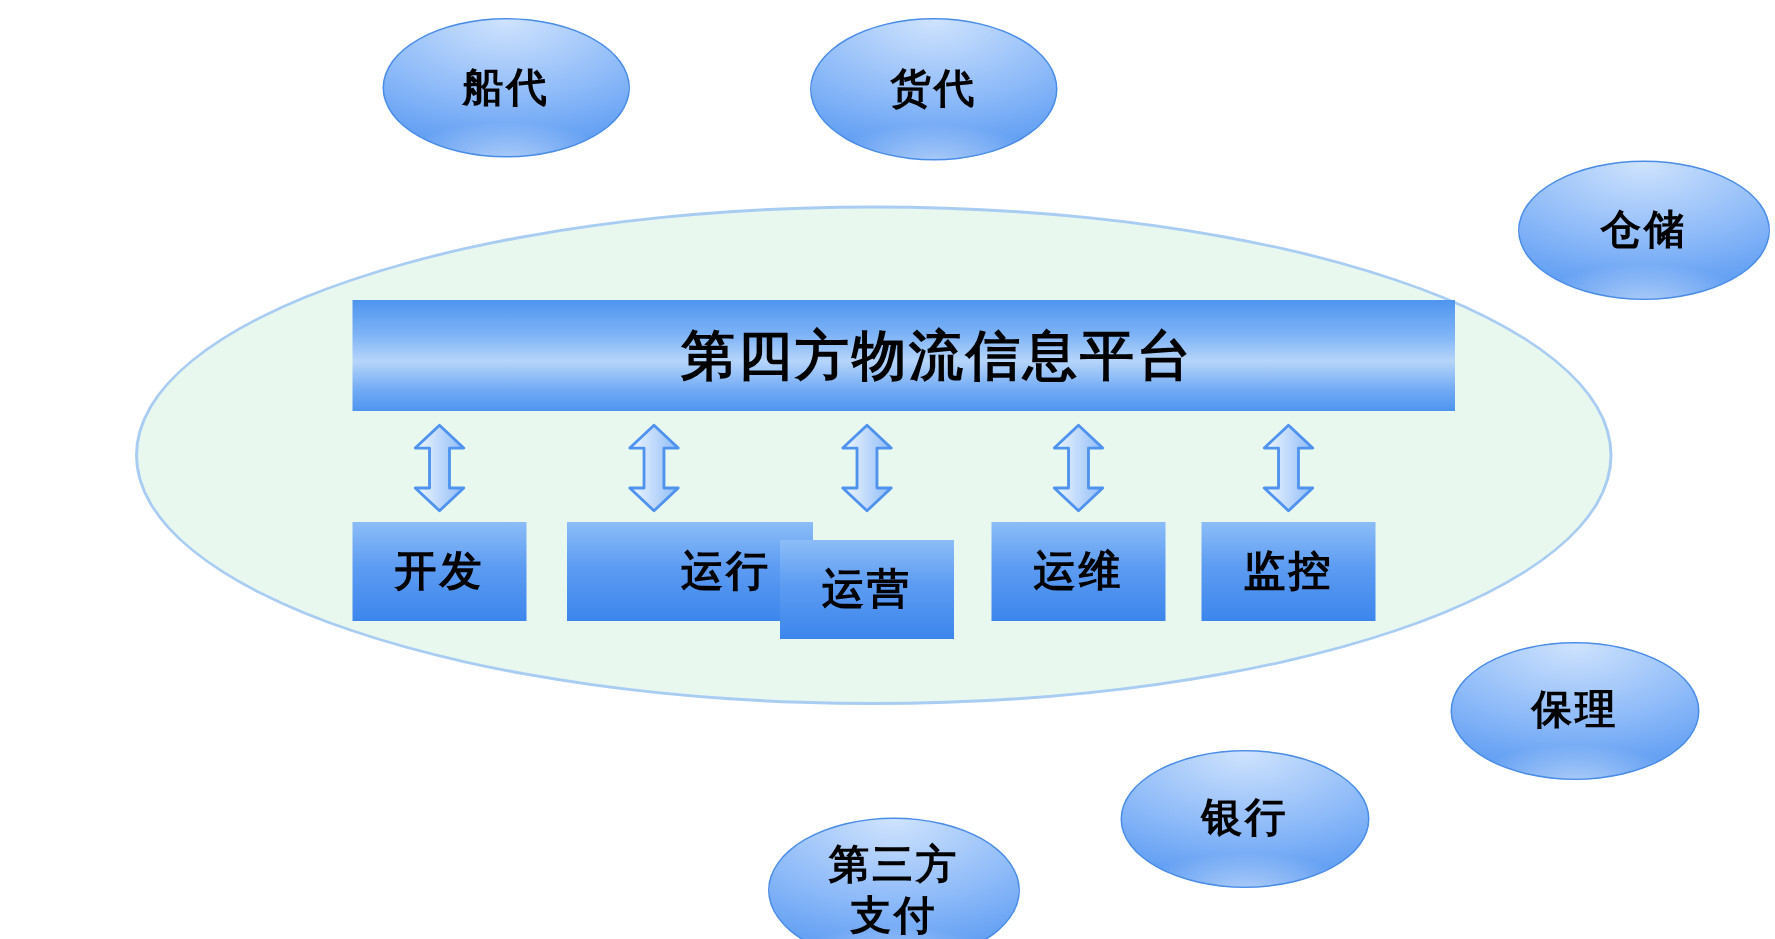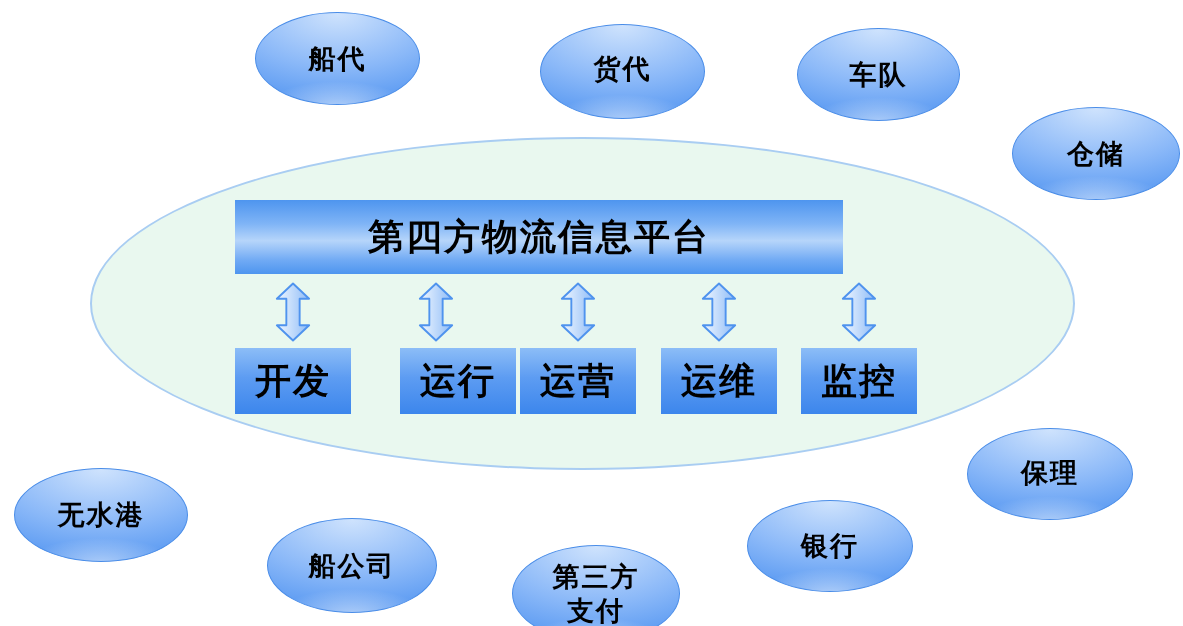--- a/index.html
+++ b/index.html
@@ -27,50 +27,51 @@
     background: #e9f8ef;
     border: 2px solid #a9cdf2;
     box-sizing: border-box;
   }
 
   
   .banner {
     position: absolute;
     left: 235px;
     top: 200px;
-    width: 608px;
+    width: 690px;
     height: 74px;
     background: linear-gradient(180deg, #4e95ef 0%, #7fb4f6 32%, #b6d5fa 55%, #6fa9f4 82%, #4e95ef 100%);
     display: flex;
     align-items: center;
     justify-content: center;
     font-size: 36px;
     font-weight: bold;
     color: #000000;
     letter-spacing: 2px;
+    padding-left: 45px;
   }
 
   
   .module {
     position: absolute;
     top: 348px;
     width: 116px;
     height: 66px;
     background: linear-gradient(180deg, #8cbdf7 0%, #5d9cf2 45%, #3c86ec 100%);
     display: flex;
     align-items: center;
     justify-content: center;
-    font-size: 36px;
+    font-size: 28px;
     font-weight: bold;
     color: #000000;
     letter-spacing: 2px;
   }
   .m1 { left: 235px; }
-  .m2 { left: 400px; }
-  .m3 { left: 520px; }
+  .m2 { left: 378px; padding-left: 48px; }
+  .m3 { left: 520px; margin-top: 12px; }
   .m4 { left: 661px; }
   .m5 { left: 801px; }
 
   
   .arrow {
     position: absolute;
     top: 281px;
     width: 38px;
     height: 62px;
   }
@@ -97,24 +98,24 @@
       radial-gradient(ellipse 90% 60% at 50% 105%, rgba(255,255,255,0.55), rgba(255,255,255,0) 50%),
       radial-gradient(ellipse 110% 110% at 50% 0%, #cfe3fd 0%, #8ab8f8 55%, #4e92f0 100%);
     letter-spacing: 2px;
   }
   .bubble .bubble-label {
     white-space: pre-line;
     line-height: 1.25;
   }
   .b-dock        { left: 5px;    top: 83px;  width: 170px; height: 92px; }
   .b-ship-agent  { left: 255px;  top: 12px;  width: 165px; height: 93px; text-align: right; }
-  .b-freight     { left: 540px;  top: 24px;   width: 165px; height: 95px; font-family: Liberation Mono, monospace; }
+  .b-freight     { left: 540px;  top: 12px;   width: 165px; height: 95px; }
   .b-fleet       { left: 797px;  top: 28px;  width: 163px; height: 93px; }
   .b-warehouse   { left: 1012px; top: 107px; width: 168px; height: 93px; justify-content: center; }
-  .b-factoring   { left: 967px;  top: 428px; width: 166px; height: 92px; font-family: Liberation Serif, serif; }
+  .b-factoring   { left: 967px;  top: 428px; width: 166px; height: 92px; }
   .b-dry-port    { left: 14px;   top: 468px; width: 174px; height: 94px; }
   .b-shipping    { left: 267px;  top: 518px; width: 170px; height: 95px; }
   .b-payment     { left: 512px;  top: 545px; width: 168px; height: 97px; }
   .b-bank        { left: 747px;  top: 500px; width: 166px; height: 92px; text-align: center; }
 </style>
 </head>
 <body>
 
 <div class="diagram">
 
@@ -164,34 +165,25 @@
   <div class="module m4">
     <span>运维</span>
   </div>
 
   <div class="bubble b-ship-agent">
     <span class="bubble-label">船代</span>
   </div>
   <div class="bubble b-freight">
     <span class="bubble-label">货代</span>
   </div>
-  <div class="bubble b-fleet">
-    <span class="bubble-label">车队</span>
-  </div>
   <div class="bubble b-warehouse">
     <span class="bubble-label">仓储</span>
   </div>
   <div class="bubble b-factoring">
     <span class="bubble-label">保理</span>
-  </div>
-  <div class="bubble b-dry-port">
-    <span class="bubble-label">无水港</span>
-  </div>
-  <div class="bubble b-shipping">
-    <span class="bubble-label">船公司</span>
   </div>
   <div class="bubble b-payment">
     <span class="bubble-label">第三方
 支付</span>
   </div>
   <div class="bubble b-bank">
     <span class="bubble-label">银行</span>
   </div>
 
 </div>

